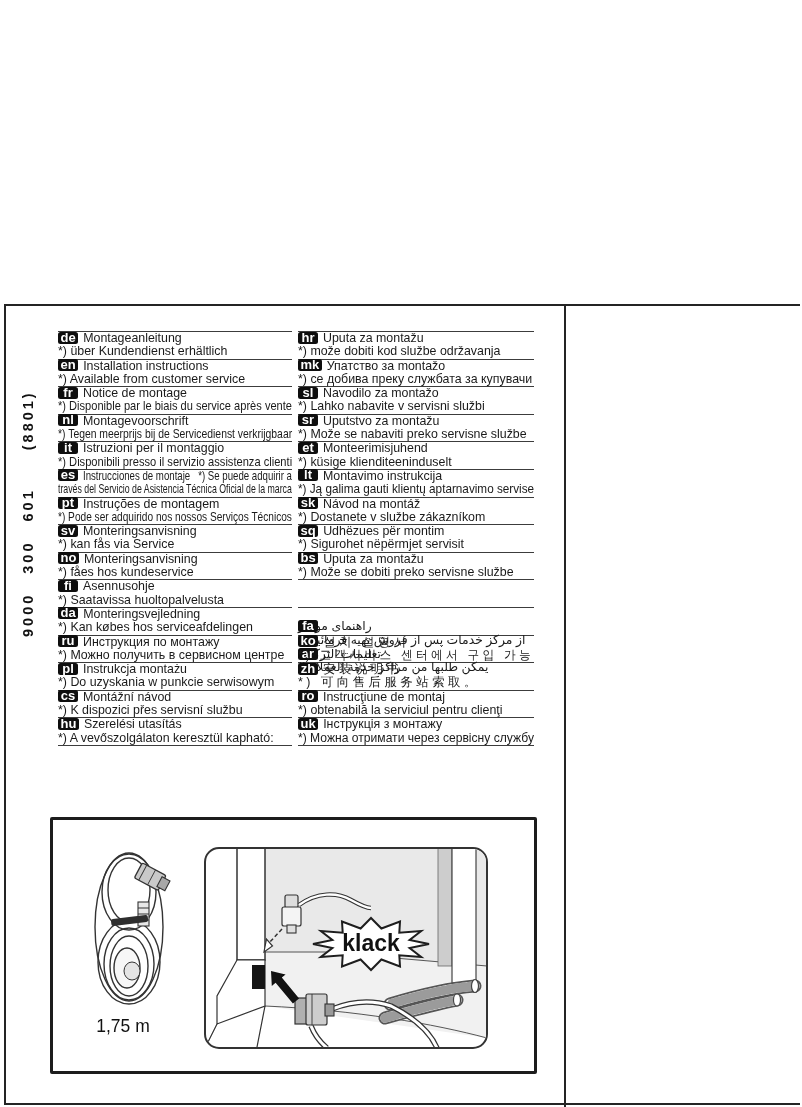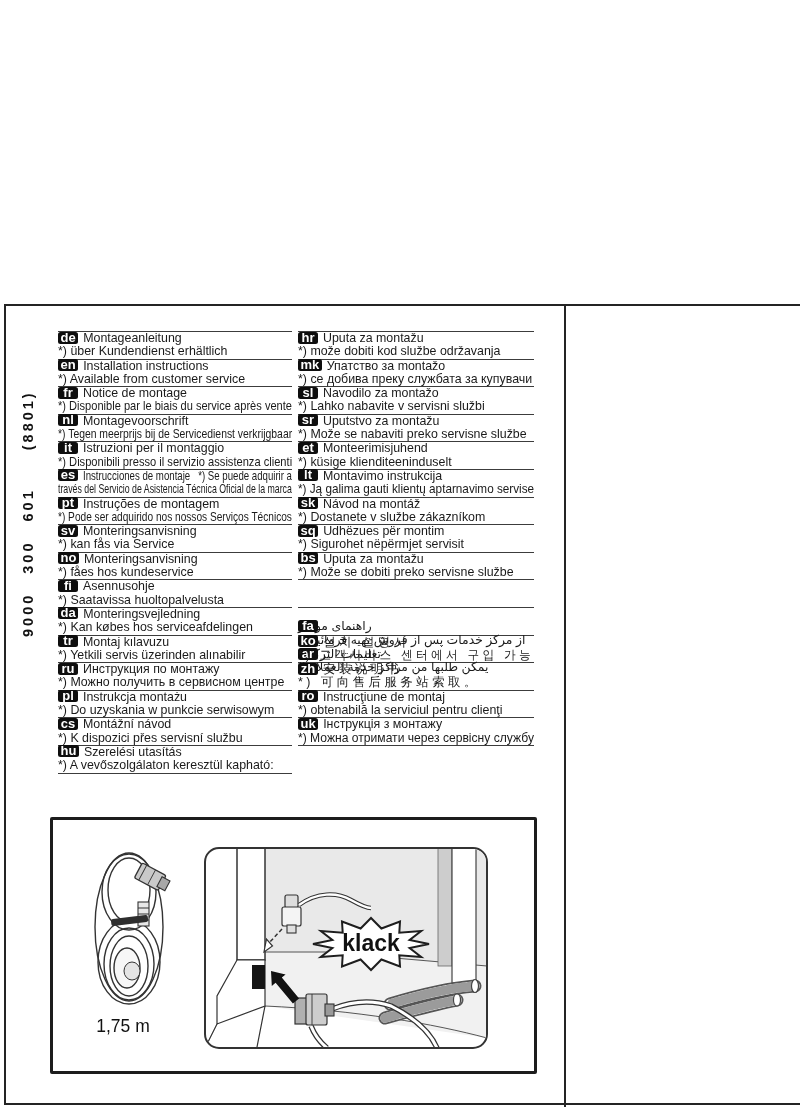--- a/index.html
+++ b/index.html
@@ -92,24 +92,20 @@
     </div>
     <div class="lrow">
       <div class="l1"><span class="badge">fi</span><span class="fitspan">Asennusohje</span></div>
       <div class="l2"><span class="fitspan">*) Saatavissa huoltopalvelusta</span></div>
     </div>
     <div class="lrow">
       <div class="l1"><span class="badge">da</span><span class="fitspan">Monteringsvejledning</span></div>
       <div class="l2"><span class="fitspan">*) Kan købes hos serviceafdelingen</span></div>
     </div>
     <div class="lrow">
-      <div class="l1"><span class="badge">tr</span><span class="fitspan">Montaj kılavuzu</span></div>
-      <div class="l2"><span class="fitspan">*) Yetkili servis üzerinden alınabilir</span></div>
-    </div>
-    <div class="lrow">
       <div class="l1"><span class="badge">ru</span><span class="fitspan">Инструкция по монтажу</span></div>
       <div class="l2"><span class="fitspan">*) Можно получить в сервисном центре</span></div>
     </div>
     <div class="lrow">
       <div class="l1"><span class="badge">pl</span><span class="fitspan">Instrukcja montażu</span></div>
       <div class="l2"><span class="fitspan">*) Do uzyskania w punkcie serwisowym</span></div>
     </div>
     <div class="lrow">
       <div class="l1"><span class="badge">cs</span><span class="fitspan">Montážní návod</span></div>
       <div class="l2"><span class="fitspan">*) K dispozici přes servisní službu</span></div>

